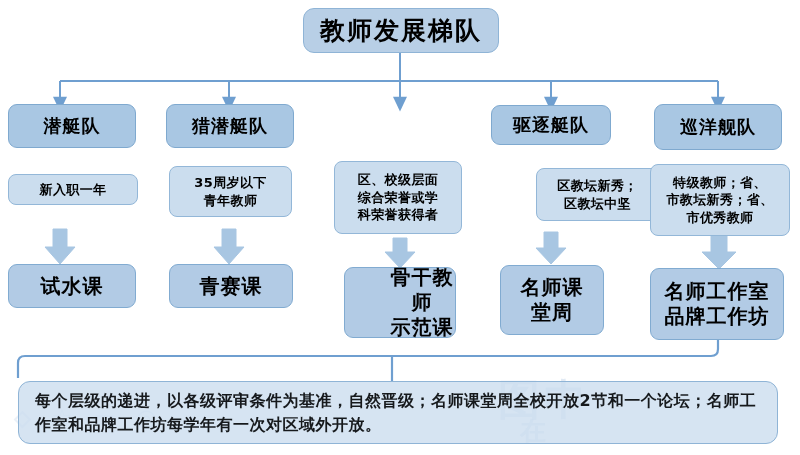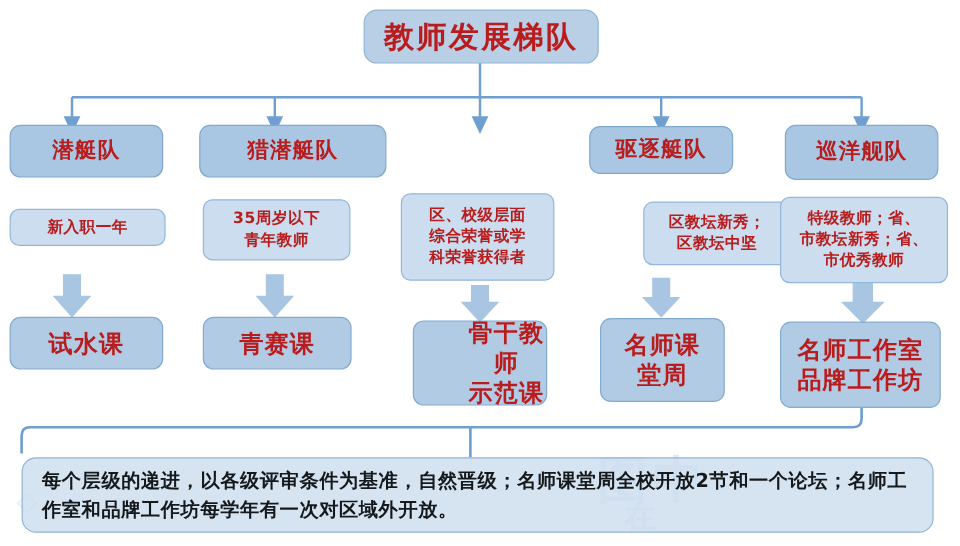--- a/index.html
+++ b/index.html
@@ -32,21 +32,21 @@
 
   
   .node{
     position:absolute;
     box-sizing:border-box;
     display:flex;
     align-items:center;
     justify-content:center;
     text-align:center;
     border-radius:9px;
-    color:#b91c1c;
+    color:#000000;
     line-height:1.18;
     white-space:pre-line;
   }
 
   .title-node{
     background:#b8cfe6;
     border:1.6px solid #8fb4d6;
     font-size:25px;
     font-weight:bold;
     letter-spacing:2px;
@@ -135,21 +135,21 @@
     </g>
   </svg>
 
   <div class="node title-node" style="left:303px;top:8px;width:196px;height:45px;">
     <span>教师发展梯队</span>
   </div>
 
   <div class="node team-node" style="left:8px;top:104px;width:128px;height:44px;">
     <span>潜艇队</span>
   </div>
-  <div class="node team-node" style="left:166px;top:104px;width:156px;height:44px;">
+  <div class="node team-node" style="left:166px;top:104px;width:128px;height:44px;">
     <span>猎潜艇队</span>
   </div>
   <div class="node team-node" style="left:491px;top:105px;width:120px;height:40px;">
     <span>驱逐艇队</span>
   </div>
   <div class="node team-node" style="left:654px;top:104px;width:128px;height:46px;">
     <span>巡洋舰队</span>
   </div>
 
   <div class="node crit-node" style="left:8px;top:174px;width:130px;height:31px;">

